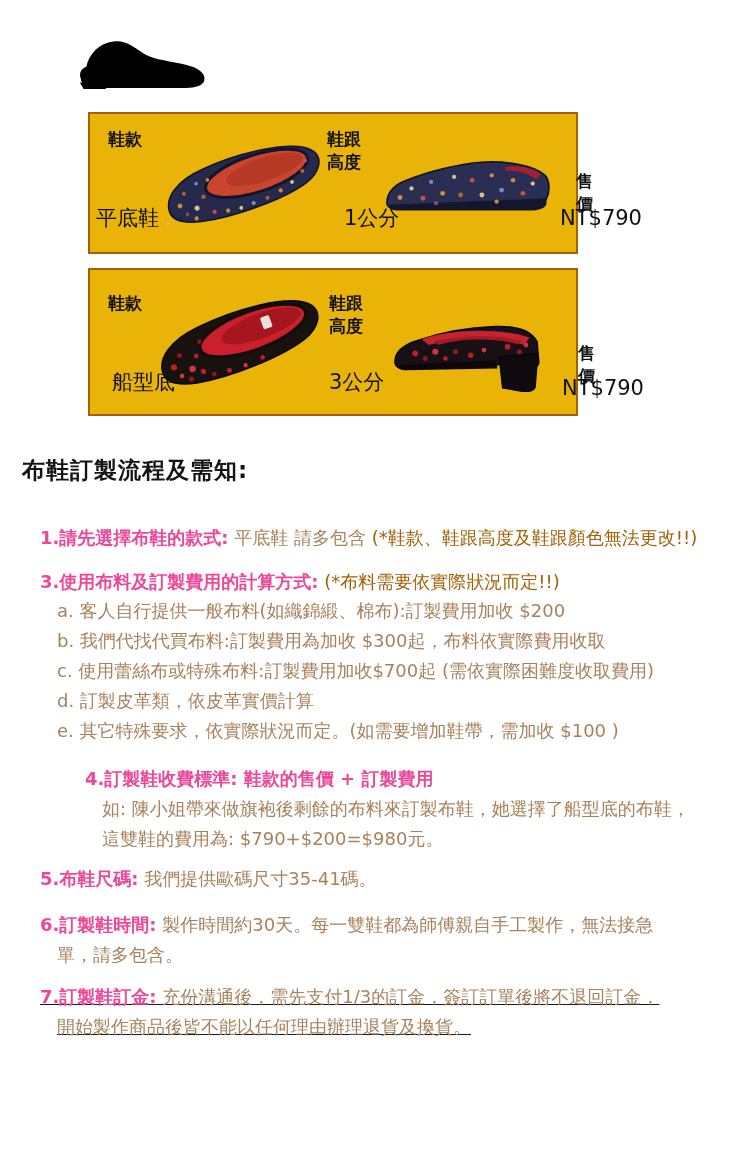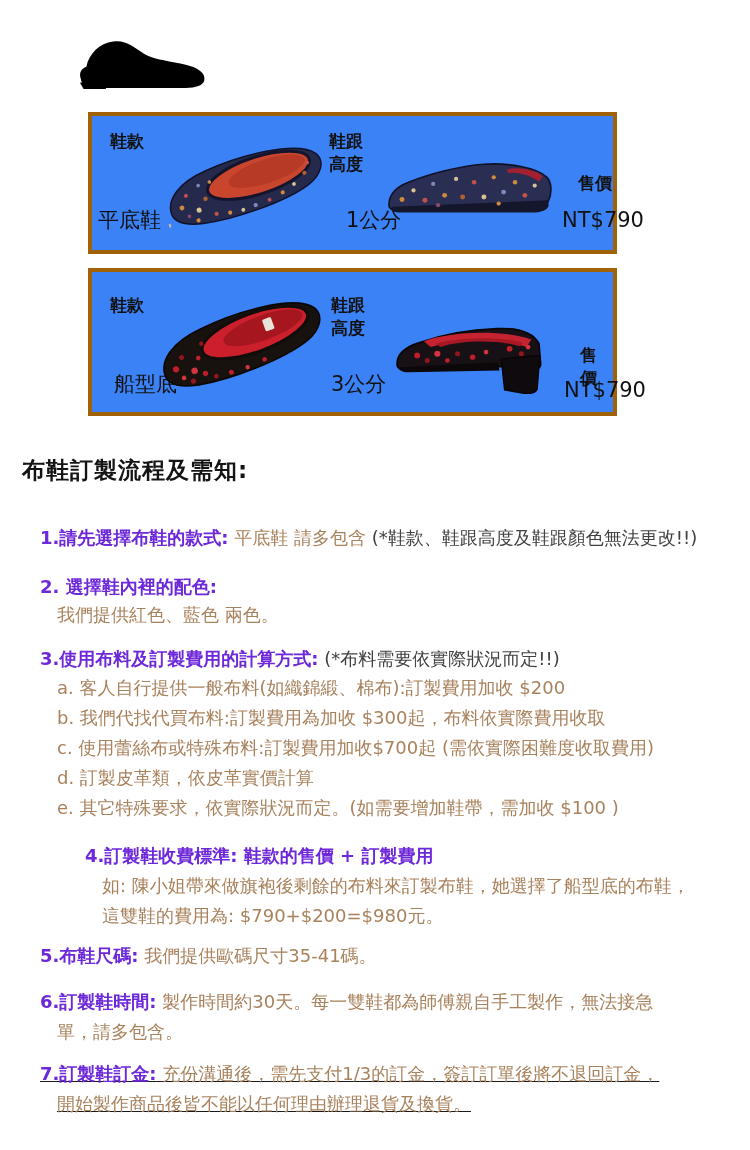--- a/index.html
+++ b/index.html
@@ -8,42 +8,42 @@
     font-family:"DejaVu Sans",sans-serif;color:#1a1a1a;overflow:hidden;
   }
   
   .logo{position:absolute;left:78px;top:36px;width:130px;height:54px;}
   .title{
     position:absolute;left:246px;top:44px;font-size:29px;font-weight:600;
     letter-spacing:4px;color:#111111;white-space:nowrap;
   }
   
   .pbox{
-    position:absolute;left:88px;width:529px;border:4px solid #a16207;
-    background:#3b82f6;box-sizing:border-box;
+    position:absolute;left:88px;width:490px;border:2px solid #a16207;
+    background:#eab308;box-sizing:border-box;
   }
   .pbox1{top:112px;height:142px;}
   .pbox2{top:268px;height:148px;}
   .pbox .lbl{position:absolute;font-size:17px;font-weight:bold;color:#111;line-height:23px;white-space:pre-line;}
   .pbox .val{position:absolute;font-size:21px;color:#111;white-space:nowrap;}
   .shoe{position:absolute;}
   .shoe svg{width:100%;height:100%;}
   .tilt1{transform:rotate(-18deg);}
   .tilt2{transform:rotate(-20deg);}
   
   .sec-heading{
     position:absolute;left:22px;top:455px;font-size:23px;font-weight:bold;
     color:#141414;letter-spacing:1px;
   }
   .list{
     position:absolute;left:40px;top:516px;width:702px;font-size:18px;line-height:28px;
   }
-  .lead{color:#6d28d9;font-weight:bold;}
+  .lead{color:#ec4899;font-weight:bold;}
   .body-txt{color:#a8825c;}
-  .note-txt{color:#404040;}
+  .note-txt{color:#a16207;}
   .ind{padding-left:17px;}
   .it1{margin-top:8px;}
   .it2{margin-top:21px;}
   .it3{margin-top:16px;}
   .it3 .sub{line-height:30px;}
   .it4{margin-top:18px;line-height:30px;margin-left:45px;}
   .it5{margin-top:11px;}
   .it6{margin-top:17px;line-height:30px;}
   .it7{margin-top:12px;line-height:30px;text-decoration:underline;}
 </style>
@@ -188,24 +188,20 @@
   </div>
 
   <div class="sec-heading">布鞋訂製流程及需知:</div>
 
   <div class="list">
 
     <div class="it1">
       <span class="lead">1.請先選擇布鞋的款式:</span><span class="body-txt"> 平底鞋 請多包含 </span><span class="note-txt">(*鞋款、鞋跟高度及鞋跟顏色無法更改!!)</span>
     </div>
 
-    <div class="it2">
-      <div><span class="lead">2. 選擇鞋內裡的配色:</span></div>
-      <div class="ind"><span class="body-txt">我們提供紅色、藍色  兩色。</span></div>
-    </div>
 
     <div class="it3">
       <div><span class="lead">3.使用布料及訂製費用的計算方式:</span><span class="note-txt"> (*布料需要依實際狀況而定!!)</span></div>
       <div class="ind sub"><span class="body-txt">a. 客人自行提供一般布料(如織錦緞、棉布):訂製費用加收 $200</span></div>
       <div class="ind sub"><span class="body-txt">b. 我們代找代買布料:訂製費用為加收 $300起，布料依實際費用收取</span></div>
       <div class="ind sub"><span class="body-txt">c. 使用蕾絲布或特殊布料:訂製費用加收$700起 (需依實際困難度收取費用)</span></div>
       <div class="ind sub"><span class="body-txt">d. 訂製皮革類，依皮革實價計算</span></div>
       <div class="ind sub"><span class="body-txt">e. 其它特殊要求，依實際狀況而定。(如需要增加鞋帶，需加收 $100 )</span></div>
     </div>
 

